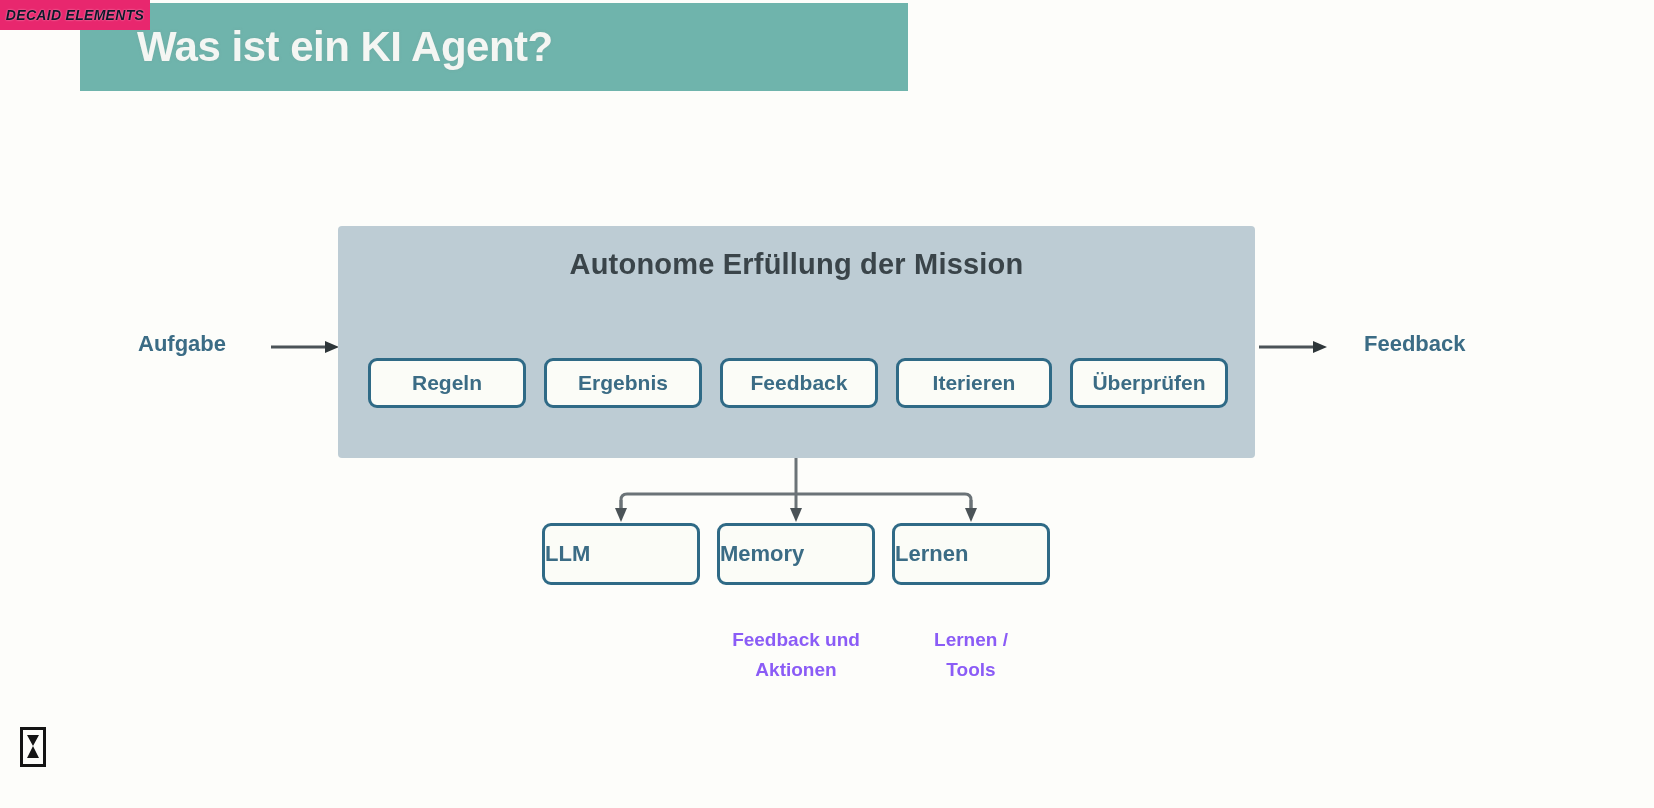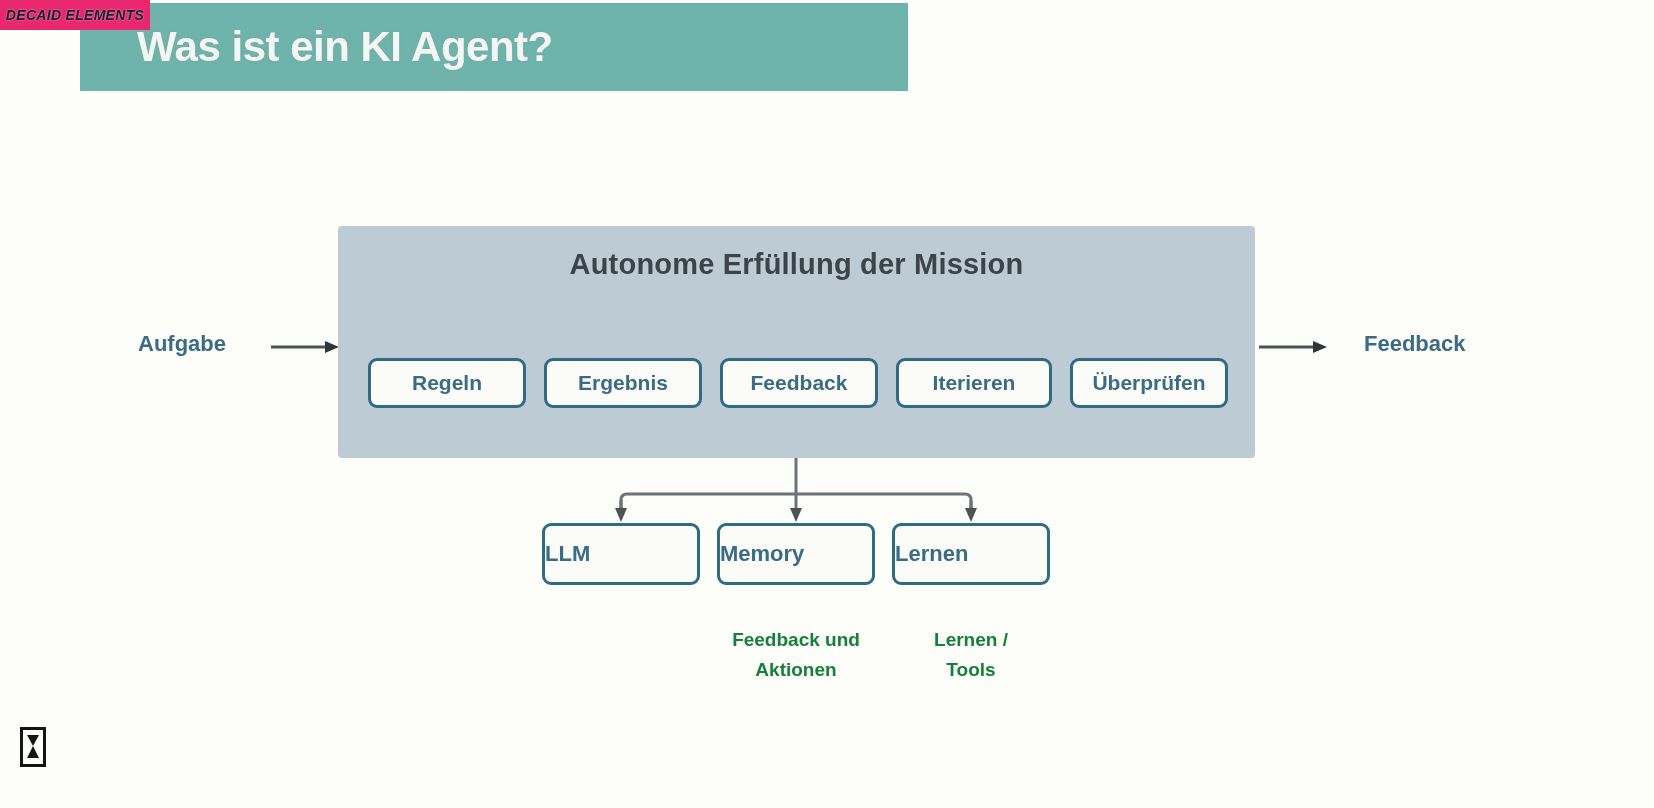--- a/index.html
+++ b/index.html
@@ -168,21 +168,21 @@
   #res-1 { left: 717px; width: 158px; }
   #res-2 { left: 892px; width: 158px; }
 
   
   .res-caption {
     position: absolute;
     top: 625px;
     text-align: center;
     font-size: 19px;
     font-weight: bold;
-    color: #15803d;
+    color: #8b5cf6;
     line-height: 30px;
   }
   #cap-note-0 { left: 696px; width: 200px; }
   #cap-note-1 { left: 871px; width: 200px; }
 
   
   #connectors {
     position: absolute;
     left: 0;
     top: 0;

